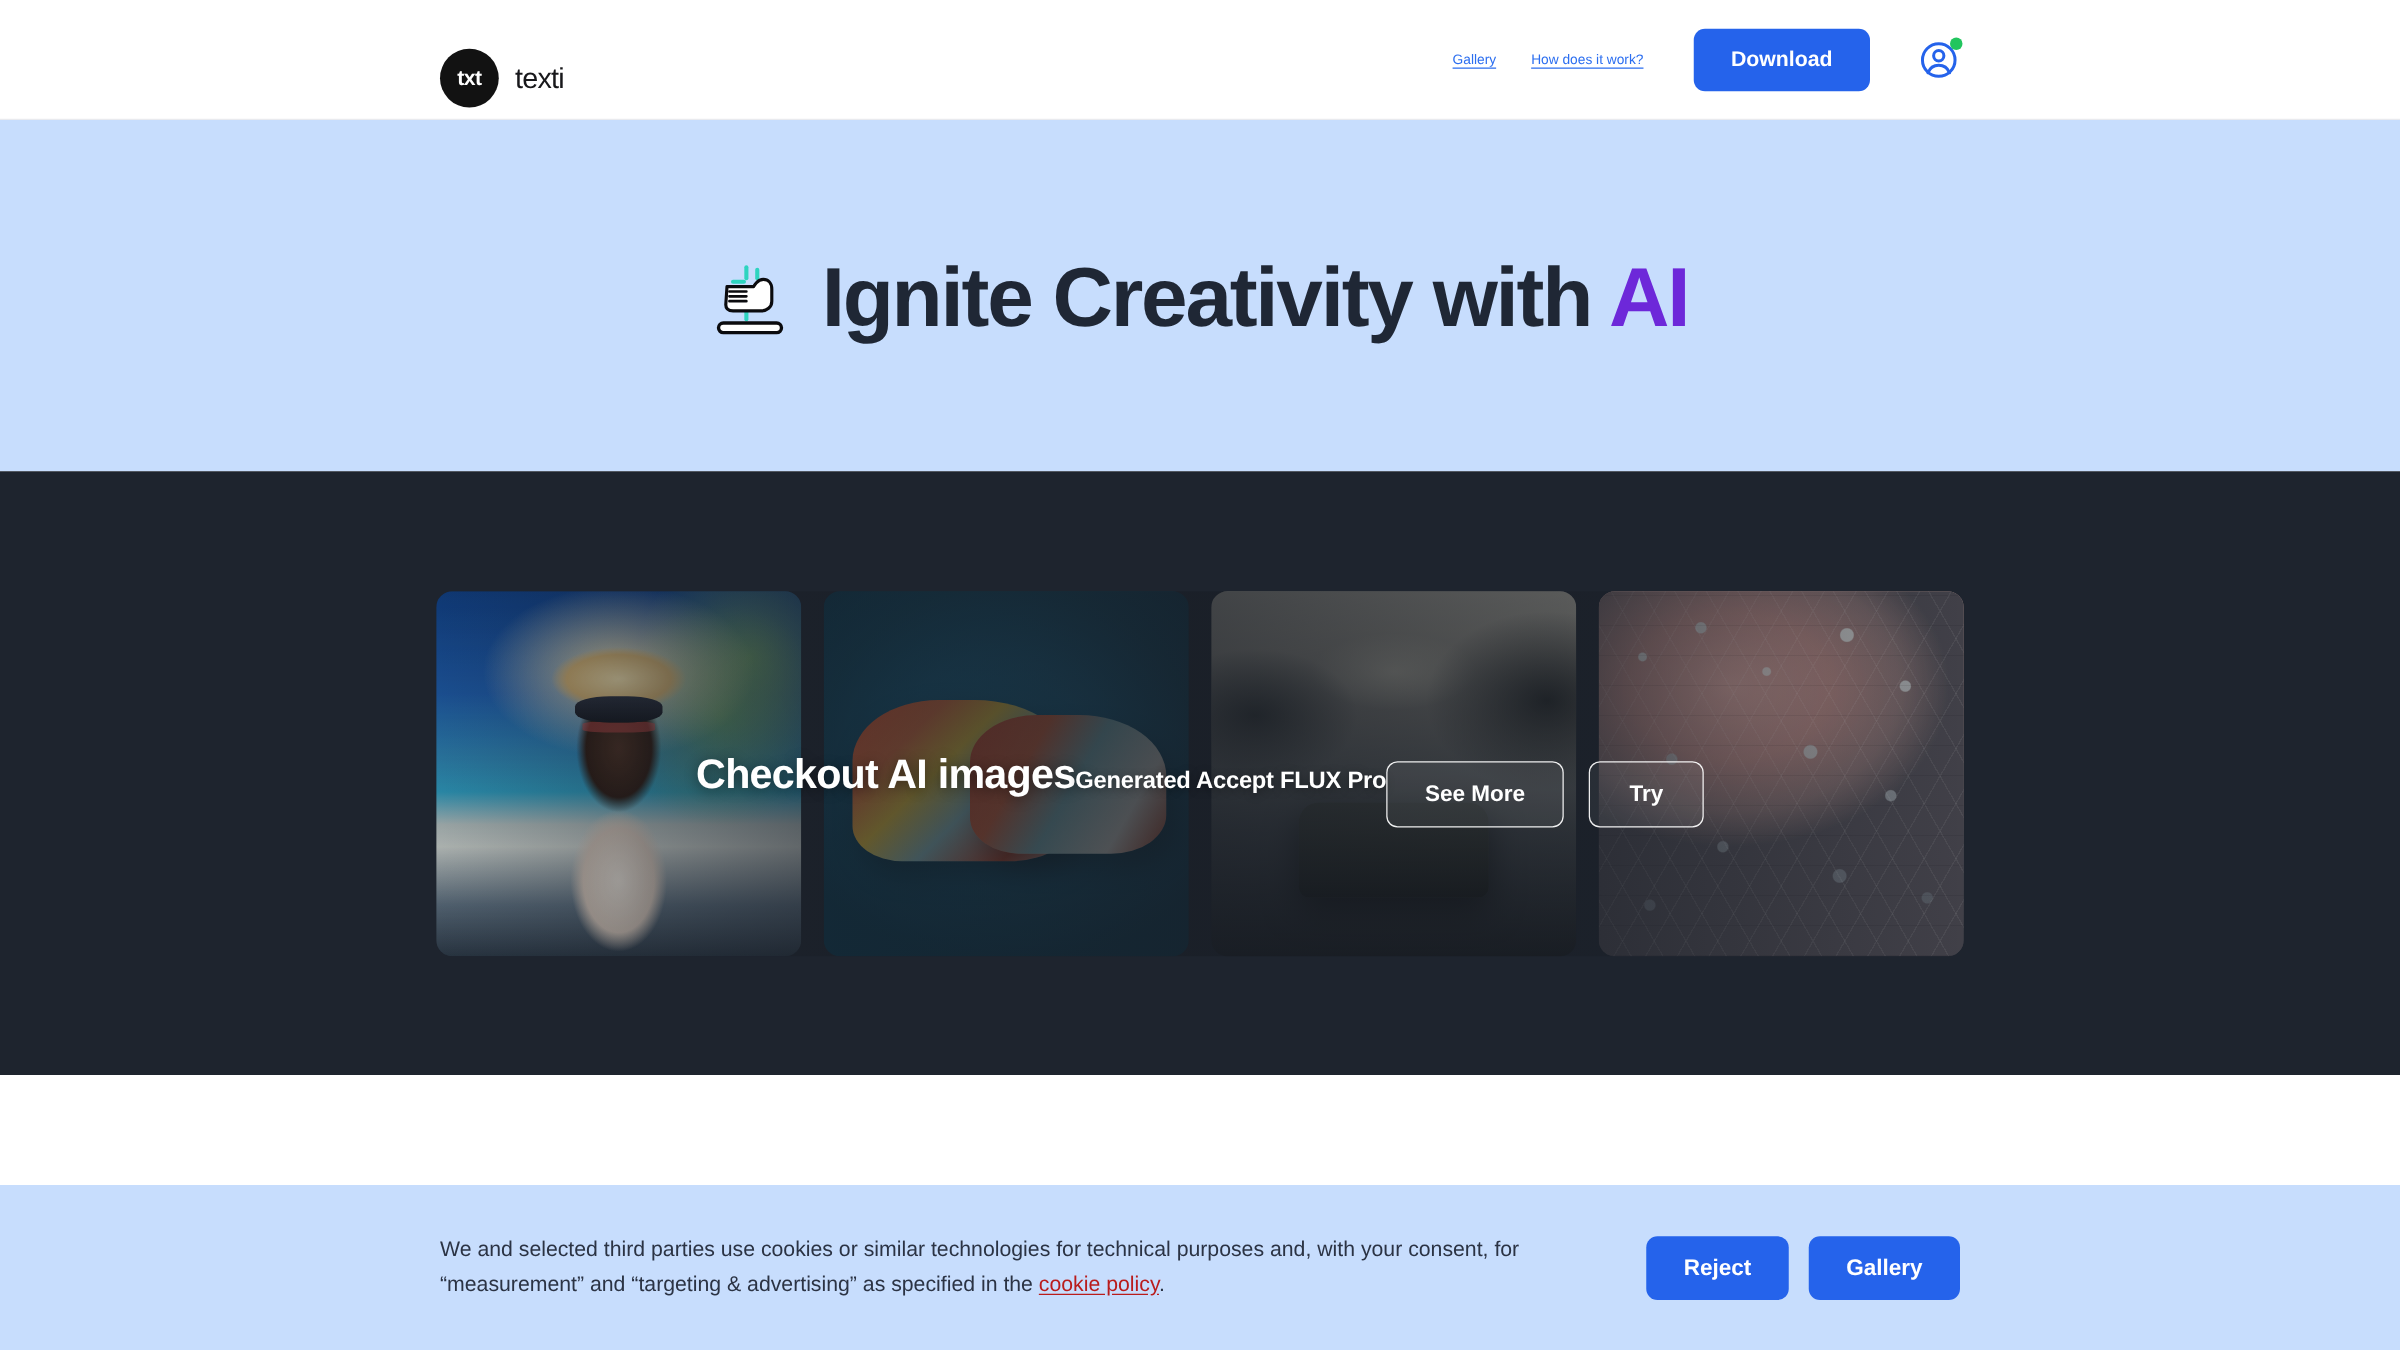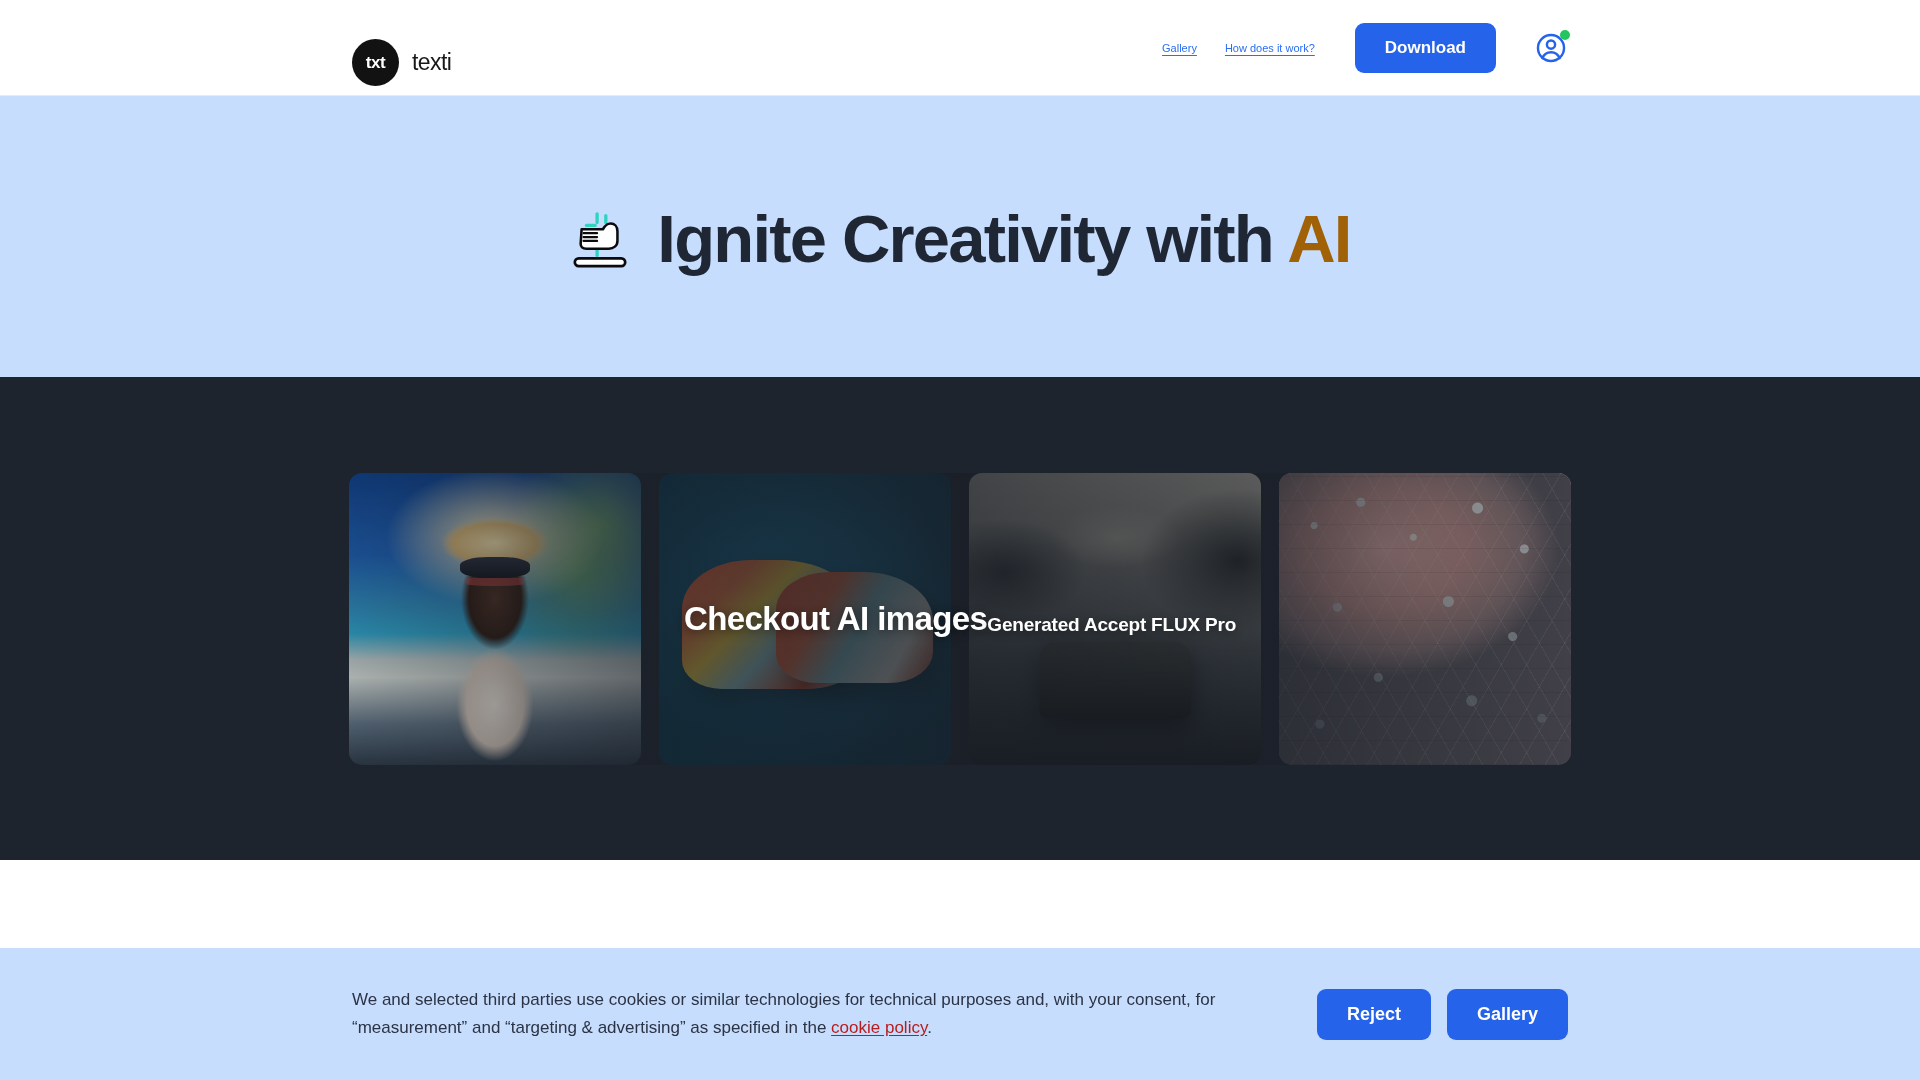--- a/index.html
+++ b/index.html
@@ -119,21 +119,21 @@
   }
   .hero-icon { width: 62px; height: 70px; flex: 0 0 62px; }
   .hero-title {
     font-size: 67px;
     font-weight: 700;
     color: #1f2735;
     letter-spacing: -1.8px;
     white-space: nowrap;
     line-height: 1.1;
   }
-  .hero-title .accent { color: #a16207; }
+  .hero-title .accent { color: #6d28d9; }
 
   
   .gallery-section {
     flex: 0 0 483px;
     background: #1e242e;
     display: flex;
     align-items: center;
     justify-content: center;
     position: relative;
   }
@@ -438,20 +438,24 @@
       <div class="tile">
         <div class="tile-art art-molecular"></div>
         <div class="tile-scrim"></div>
       </div>
 
       <div class="gallery-overlay">
         <div class="overlay-shade"></div>
         <div class="overlay-content">
           <div class="overlay-title">Checkout AI images</div>
           <div class="overlay-subtitle">Generated Accept FLUX Pro</div>
+          <div class="overlay-actions">
+            <button class="ghost-btn">See More</button>
+            <button class="ghost-btn">Try</button>
+          </div>
         </div>
       </div>
 
     </div>
   </section>
 
   <div class="white-band"></div>
 
   <div class="cookie-banner">
     <p class="cookie-text">

